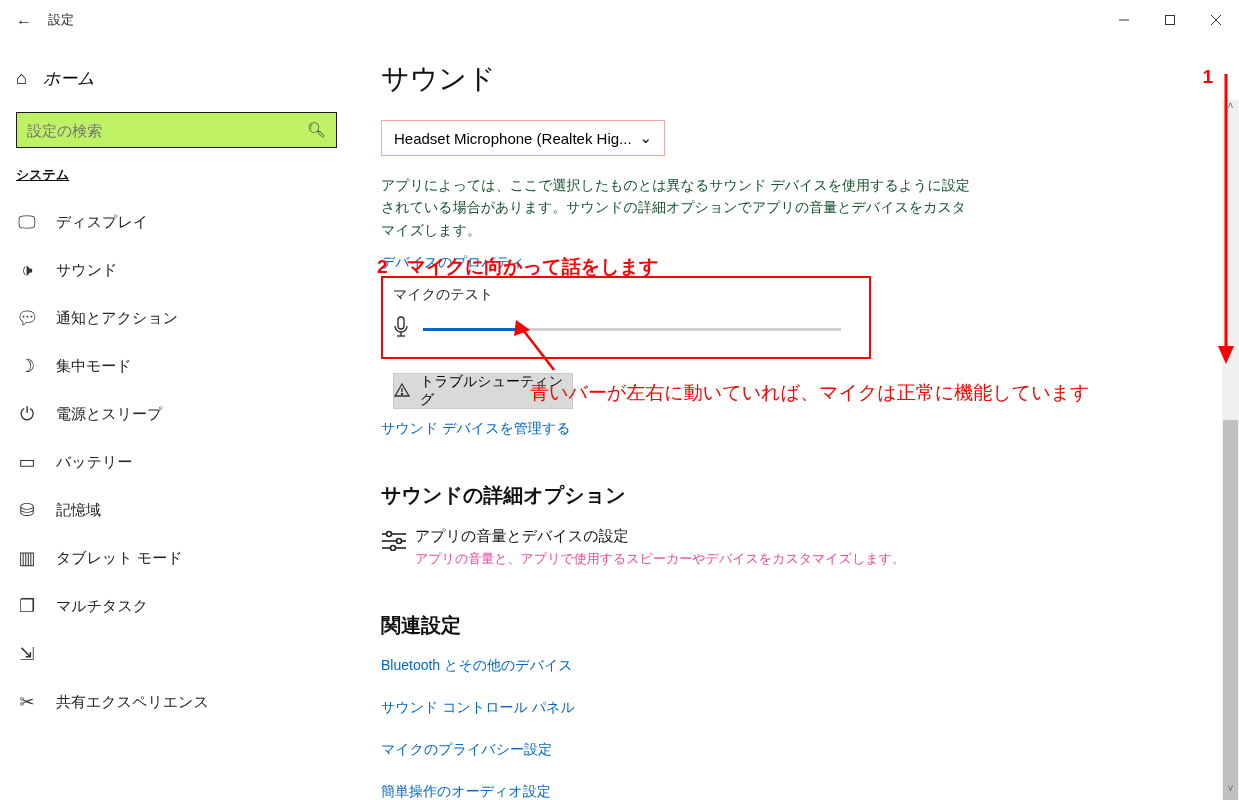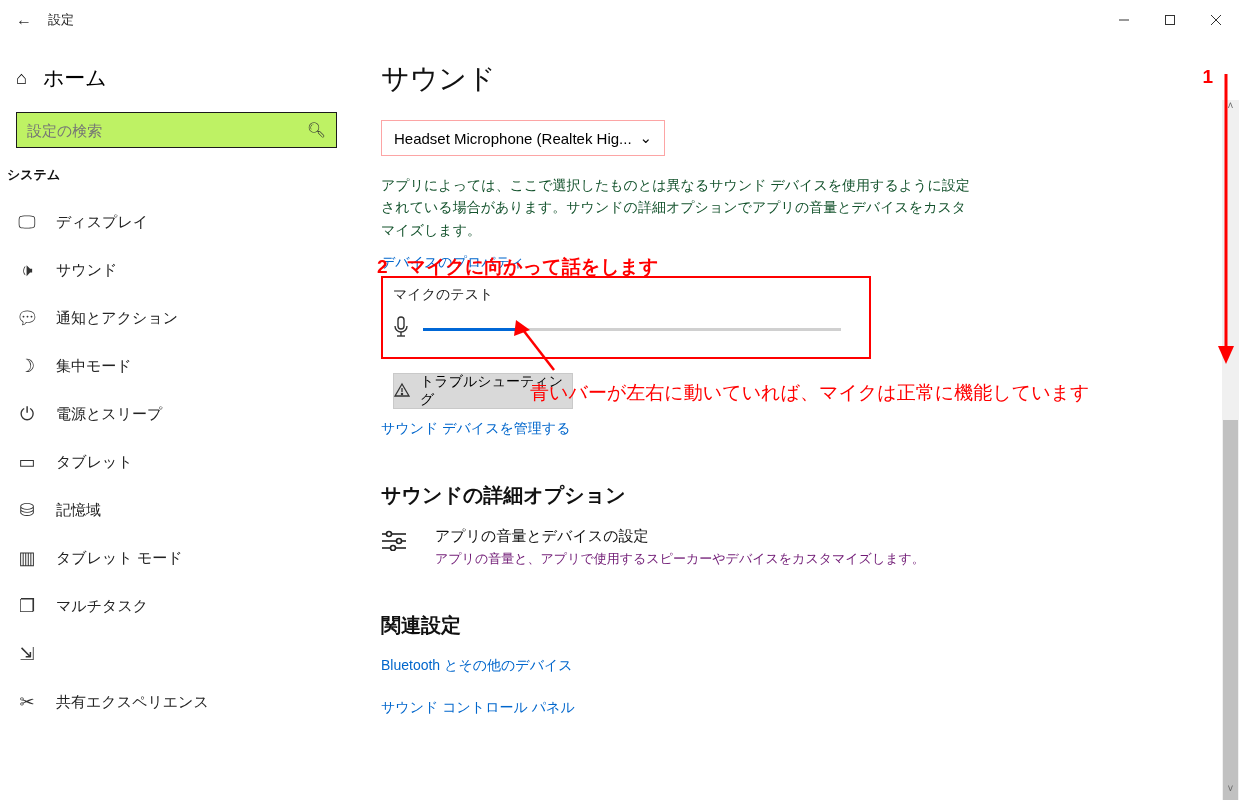--- a/index.html
+++ b/index.html
@@ -19,25 +19,25 @@
 .content { padding:20px 0 0 28px; height:760px; overflow:hidden; }
 .scrollbar { position:absolute; right:0; top:60px; width:17px; height:700px; background:#f0f0f0; }
 .scrollbar .thumb { position:absolute; left:1px; width:15px; top:320px; height:380px; background:#c1c1c1; }
 .scrollbar .arrow { position:absolute; left:0; width:17px; height:17px; text-align:center; font-size:10px; color:#666; }
 .scrollbar .arrow.up { top:0; }
 .scrollbar .arrow.dn { bottom:0; }
 
 
 .home { display:flex; align-items:center; gap:16px; padding:0 16px; height:40px; margin-bottom:14px; cursor:pointer; }
 .home .icon { font-size:18px; }
-.home .label { font-size:21px; }
+.home .label { font-size:17px;font-style:italic; }
 .searchbox { margin:0 16px 18px 16px; height:36px; border:1px solid #1b1b1b; background:#bef264; display:flex; align-items:center; padding:0 10px; }
 .searchbox input { border:none; outline:none; font-size:15px; color:#666; flex:1; background:transparent; }
 .searchbox .icon { font-size:15px; color:#333; }
-.category { padding:0 7px; font-size:13px; font-weight:bold; color:#111; margin-bottom:14px; }
+.category { padding:0 16px; font-size:13px; font-weight:bold; color:#111; margin-bottom:14px;text-decoration:underline; }
 .nav-item { display:flex; align-items:center; gap:18px; padding:0 16px; height:48px; cursor:pointer; }
 .nav-item .icon { width:22px; font-size:18px; color:#333; text-align:center; }
 .nav-item .label { font-size:15px; color:#222; }
 
 
 h1.page-title { font-size:28px; font-weight:normal; color:#111; margin-bottom:22px; }
 .dropdown { width:284px; height:36px; border:1px solid #fca5a5; display:flex; align-items:center; padding:0 12px; font-size:15px; cursor:pointer; margin-bottom:18px; }
 .dropdown .val { flex:1; white-space:nowrap; overflow:hidden; text-overflow:ellipsis; }
 .desc { width:590px; font-size:14px; color:#14532d; line-height:1.6; margin-bottom:12px; }
 .link { color:#0066cc; font-size:14px; cursor:pointer; display:inline-block; }
@@ -45,24 +45,24 @@
 .mic-box { border:2px solid red; width:490px; padding:8px 28px 14px 10px; margin-top:4px; }
 .mic-title { font-size:14px; color:#222; margin-bottom:12px; }
 .mic-row { display:flex; align-items:center; gap:14px; }
 .mic-row .icon { font-size:18px; }
 .levelbar { flex:1; height:3px; background:#d0d0d0; position:relative; }
 .levelbar .fill { position:absolute; left:0; top:0; bottom:0; width:22%; background:#0067d6; }
 
 .troubleshoot { margin:14px 0 10px 12px; width:180px; height:36px; background:#d9d9d9; border:1px solid #c9c9c9; display:flex; align-items:center; justify-content:center; gap:10px; font-size:14px; cursor:pointer; }
 
 h2.section { font-size:20px; font-weight:600; color:#111; margin:44px 0 18px 0; }
-.adv-row { display:flex; gap:28px; margin-bottom:10px; max-width:620px; }
+.adv-row { display:flex; gap:8px; margin-bottom:10px; max-width:620px; }
 .adv-row .icon { font-size:22px; padding-top:2px; flex-shrink:0; }
 .adv-row .t1 { font-size:15px; color:#111; margin-bottom:4px; }
-.adv-row .t2 { font-size:13px; color:#701a75; }
+.adv-row .t2 { font-size:13px; color:#ec4899; }
 
 .related .link { display:block; margin-bottom:24px; }
 
 
 .anno { position:absolute; color:red; font-size:19px; font-weight:bold; pointer-events:none; }
 .anno1 { right:26px; top:66px; }
 .anno2 { left:377px; top:254px; font-size:19px; }
 .anno-arrow-big { position:absolute; right:2px; top:74px; pointer-events:none; }
 .anno-text-blue { position:absolute; left:530px; top:380px; color:red; font-size:19px; font-weight:normal; pointer-events:none; }
 .anno-diag { position:absolute; left:480px; top:320px; pointer-events:none; }
@@ -121,21 +121,21 @@
         <div class="nav-item">
           <span class="icon">☽</span>
           <span class="label">集中モード</span>
         </div>
         <div class="nav-item">
           <span class="icon">⏻</span>
           <span class="label">電源とスリープ</span>
         </div>
         <div class="nav-item">
           <span class="icon">▭</span>
-          <span class="label">タブレット</span>
+          <span class="label">バッテリー</span>
         </div>
         <div class="nav-item">
           <span class="icon">⛁</span>
           <span class="label">記憶域</span>
         </div>
         <div class="nav-item">
           <span class="icon">▥</span>
           <span class="label">タブレット モード</span>
         </div>
         <div class="nav-item">
@@ -209,20 +209,22 @@
         <div>
           <div class="t1">アプリの音量とデバイスの設定</div>
           <div class="t2">アプリの音量と、アプリで使用するスピーカーやデバイスをカスタマイズします。</div>
         </div>
       </div>
 
       <h2 class="section">関連設定</h2>
       <div class="related" id="related">
           <span class="link">Bluetooth とその他のデバイス</span>
           <span class="link">サウンド コントロール パネル</span>
+          <span class="link">マイクのプライバシー設定</span>
+          <span class="link">簡単操作のオーディオ設定</span>
         </div>
     </div>
 
     <div class="scrollbar">
       <div class="arrow up">˄</div>
       <div class="thumb"></div>
       <div class="arrow dn">˅</div>
     </div>
   </div>
 </div>

